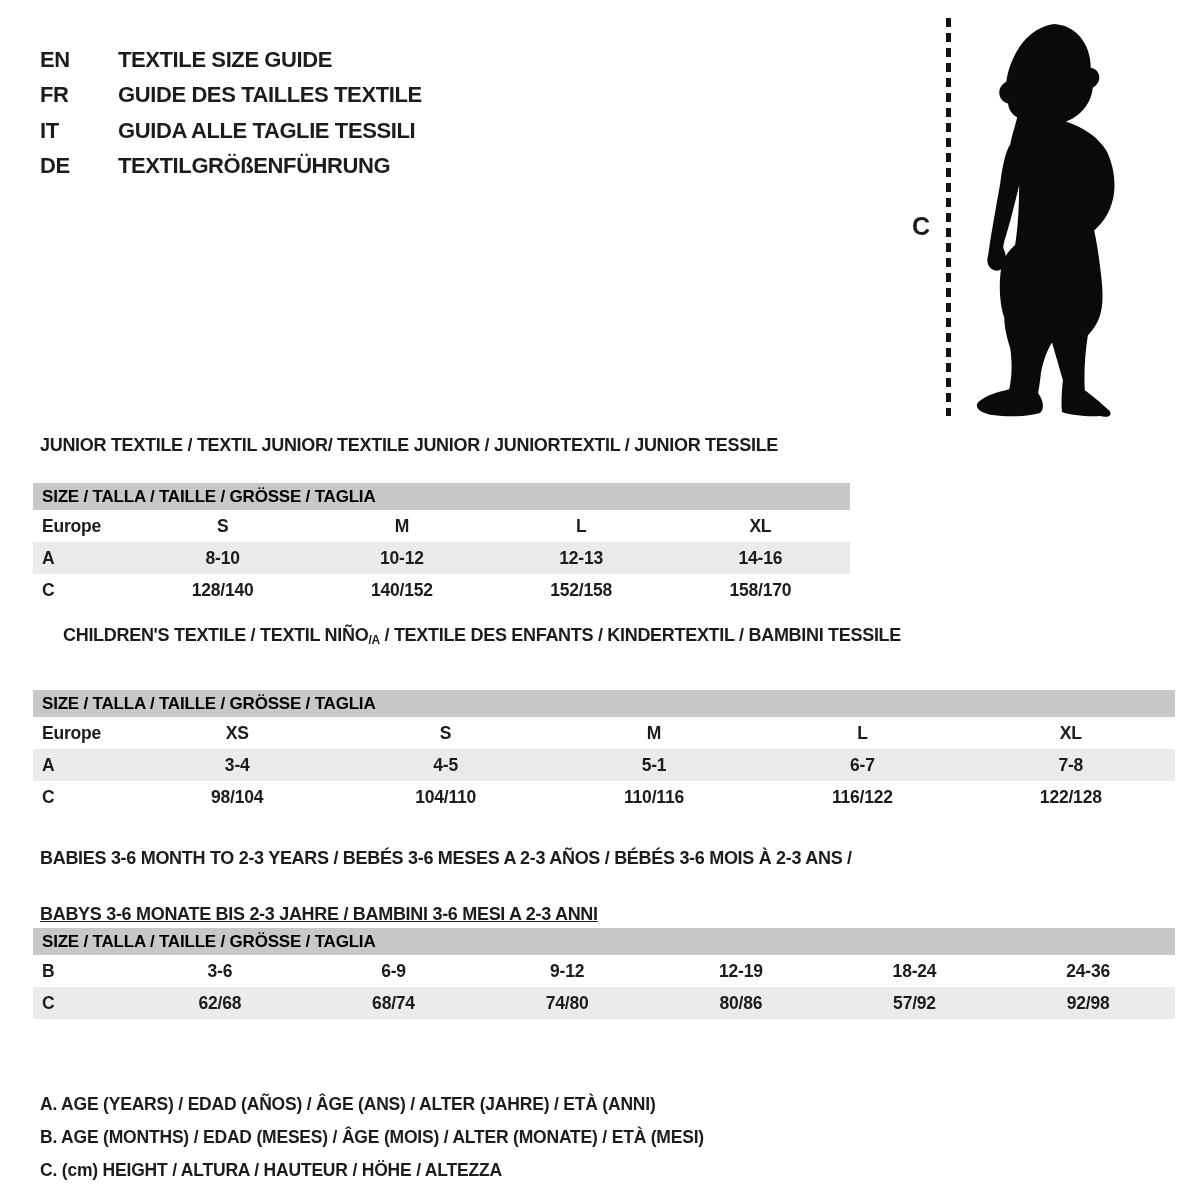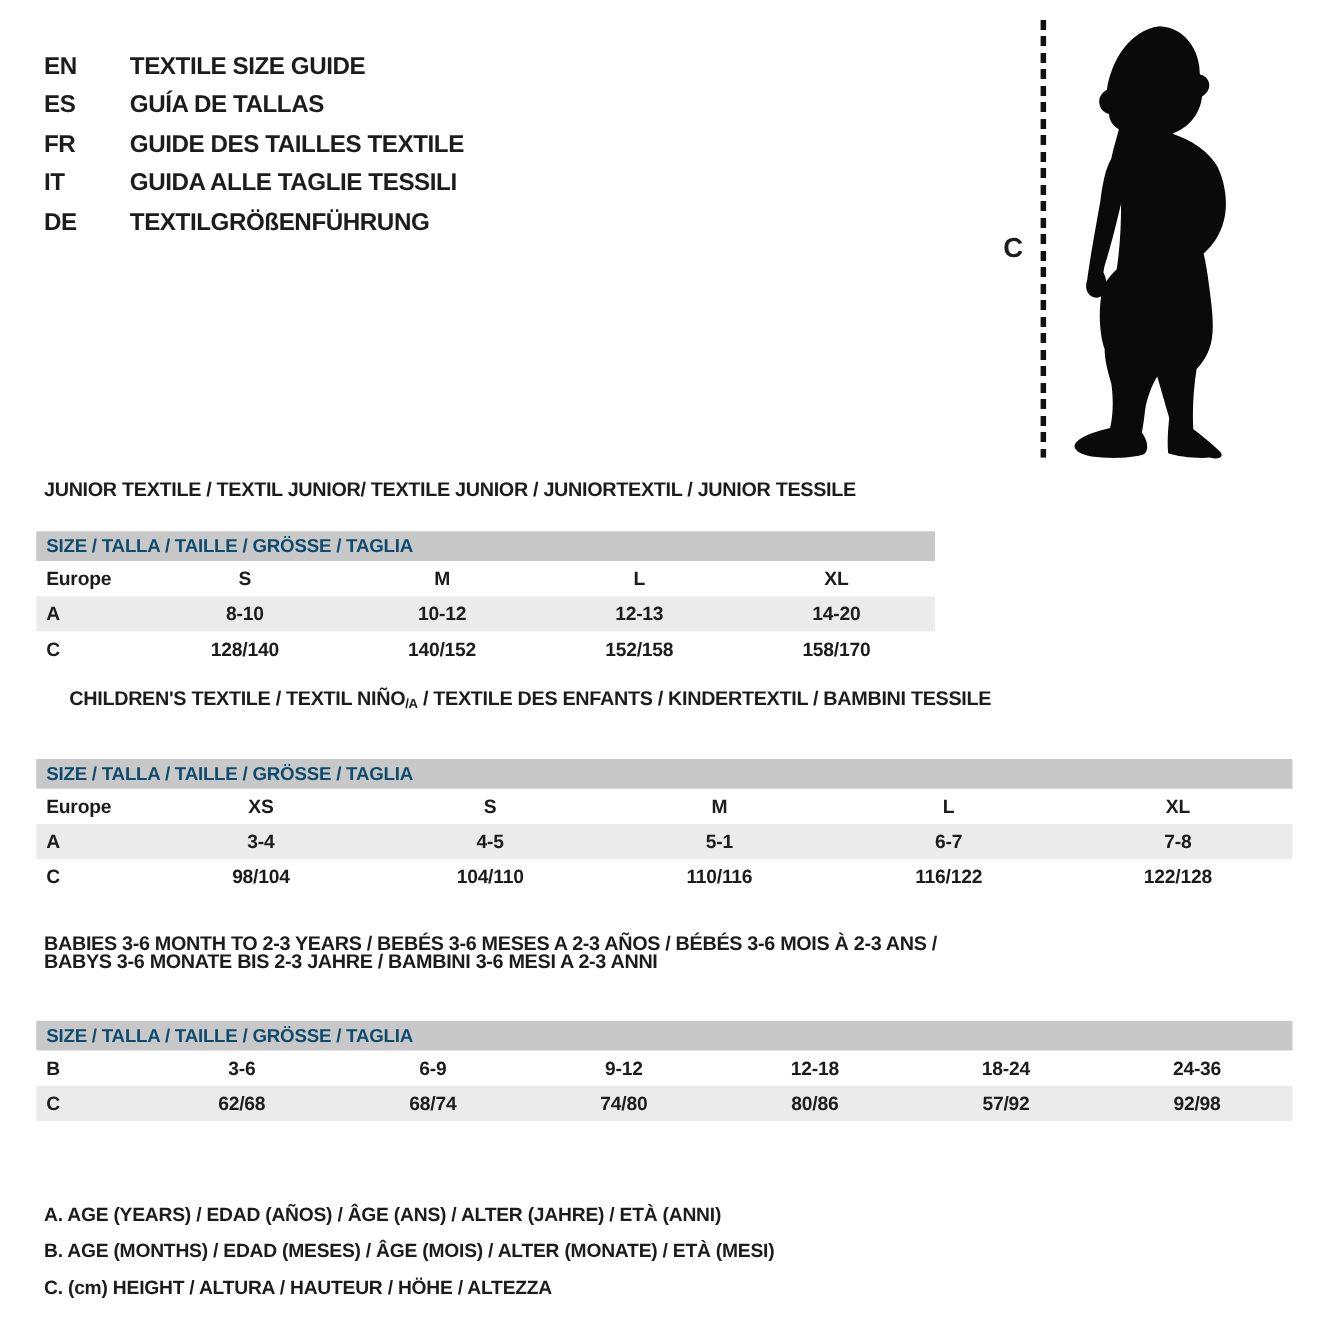--- a/index.html
+++ b/index.html
@@ -35,30 +35,30 @@
 
   
   .sec-head {
     position: absolute; left: 40px;
     font-size: 18px; font-weight: 700; letter-spacing: -0.3px; white-space: nowrap;
   }
   .sec-head sub.sub-a { font-size: 12px; vertical-align: -3px; font-weight: 700; }
   .head-junior   { top: 435px; }
   .head-children { top: 625px; margin-left: 23px; }
   .head-babies-1 { top: 848px; }
-  .head-babies-2 { top: 864px; }
+  .head-babies-2 { top: 904px; text-decoration: underline; }
 
   
   .stable { position: absolute; left: 33px; }
   .table-junior   { top: 483px; width: 817px; }
   .table-children { top: 690px; width: 1142px; }
   .table-babies   { top: 928px; width: 1142px; }
 
   .size-bar {
-    height: 27px; line-height: 27px; background: #c8c8c8; color: #0c4a6e;
+    height: 27px; line-height: 27px; background: #c8c8c8; color: #000000;
     font-size: 17px; font-weight: 700; letter-spacing: -0.2px; padding-left: 9px;
   }
   .trow {
     display: grid; height: 32px; align-items: center;
     font-size: 17.5px; font-weight: 700; letter-spacing: -0.2px;
   }
   .table-junior   .trow { grid-template-columns: 100px repeat(4, 1fr); }
   .table-children .trow { grid-template-columns: 100px repeat(5, 1fr); }
   .table-babies   .trow { grid-template-columns: 100px repeat(6, 1fr); }
   .trow.striped { background: #ebebeb; }
@@ -74,24 +74,20 @@
 </style>
 </head>
 <body>
 
 <div class="page">
 
   <div class="lang-block">
     <div class="lang-row">
       <span class="lang-code">EN</span>
       <span class="lang-text">TEXTILE SIZE GUIDE</span>
-    </div>
-    <div class="lang-row">
-      <span class="lang-code">ES</span>
-      <span class="lang-text">GUÍA DE TALLAS</span>
     </div>
     <div class="lang-row">
       <span class="lang-code">FR</span>
       <span class="lang-text">GUIDE DES TAILLES TEXTILE</span>
     </div>
     <div class="lang-row">
       <span class="lang-code">IT</span>
       <span class="lang-text">GUIDA ALLE TAGLIE TESSILI</span>
     </div>
     <div class="lang-row">
@@ -153,21 +149,21 @@
       <span class="cell">S</span>
       <span class="cell">M</span>
       <span class="cell">L</span>
       <span class="cell">XL</span>
     </div>
     <div class="trow striped">
       <span class="cell rowlabel">A</span>
       <span class="cell">8-10</span>
       <span class="cell">10-12</span>
       <span class="cell">12-13</span>
-      <span class="cell">14-20</span>
+      <span class="cell">14-16</span>
     </div>
     <div class="trow">
       <span class="cell rowlabel">C</span>
       <span class="cell">128/140</span>
       <span class="cell">140/152</span>
       <span class="cell">152/158</span>
       <span class="cell">158/170</span>
     </div>
   </div>
 
@@ -202,21 +198,21 @@
 
   <div class="sec-head head-babies-1">BABIES 3-6 MONTH TO 2-3 YEARS / BEBÉS 3-6 MESES A 2-3 AÑOS / BÉBÉS 3-6 MOIS À 2-3 ANS /</div>
   <div class="sec-head head-babies-2">BABYS 3-6 MONATE BIS 2-3 JAHRE / BAMBINI 3-6 MESI A 2-3 ANNI</div>
   <div class="stable table-babies">
     <div class="size-bar">SIZE / TALLA / TAILLE / GRÖSSE / TAGLIA</div>
     <div class="trow">
       <span class="cell rowlabel">B</span>
       <span class="cell">3-6</span>
       <span class="cell">6-9</span>
       <span class="cell">9-12</span>
-      <span class="cell">12-18</span>
+      <span class="cell">12-19</span>
       <span class="cell">18-24</span>
       <span class="cell">24-36</span>
     </div>
     <div class="trow striped">
       <span class="cell rowlabel">C</span>
       <span class="cell">62/68</span>
       <span class="cell">68/74</span>
       <span class="cell">74/80</span>
       <span class="cell">80/86</span>
       <span class="cell">57/92</span>

